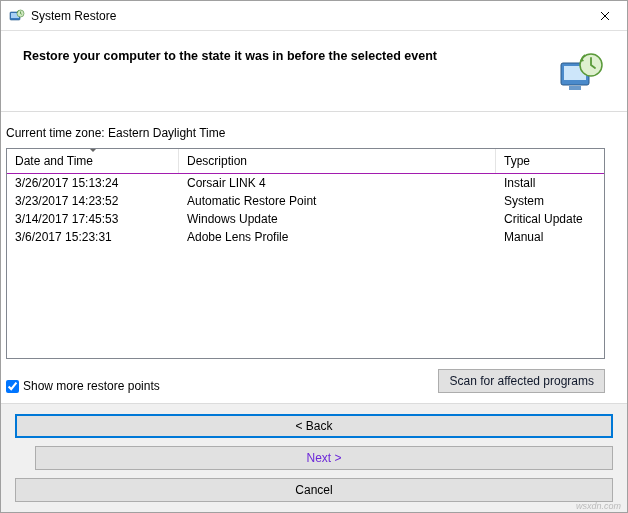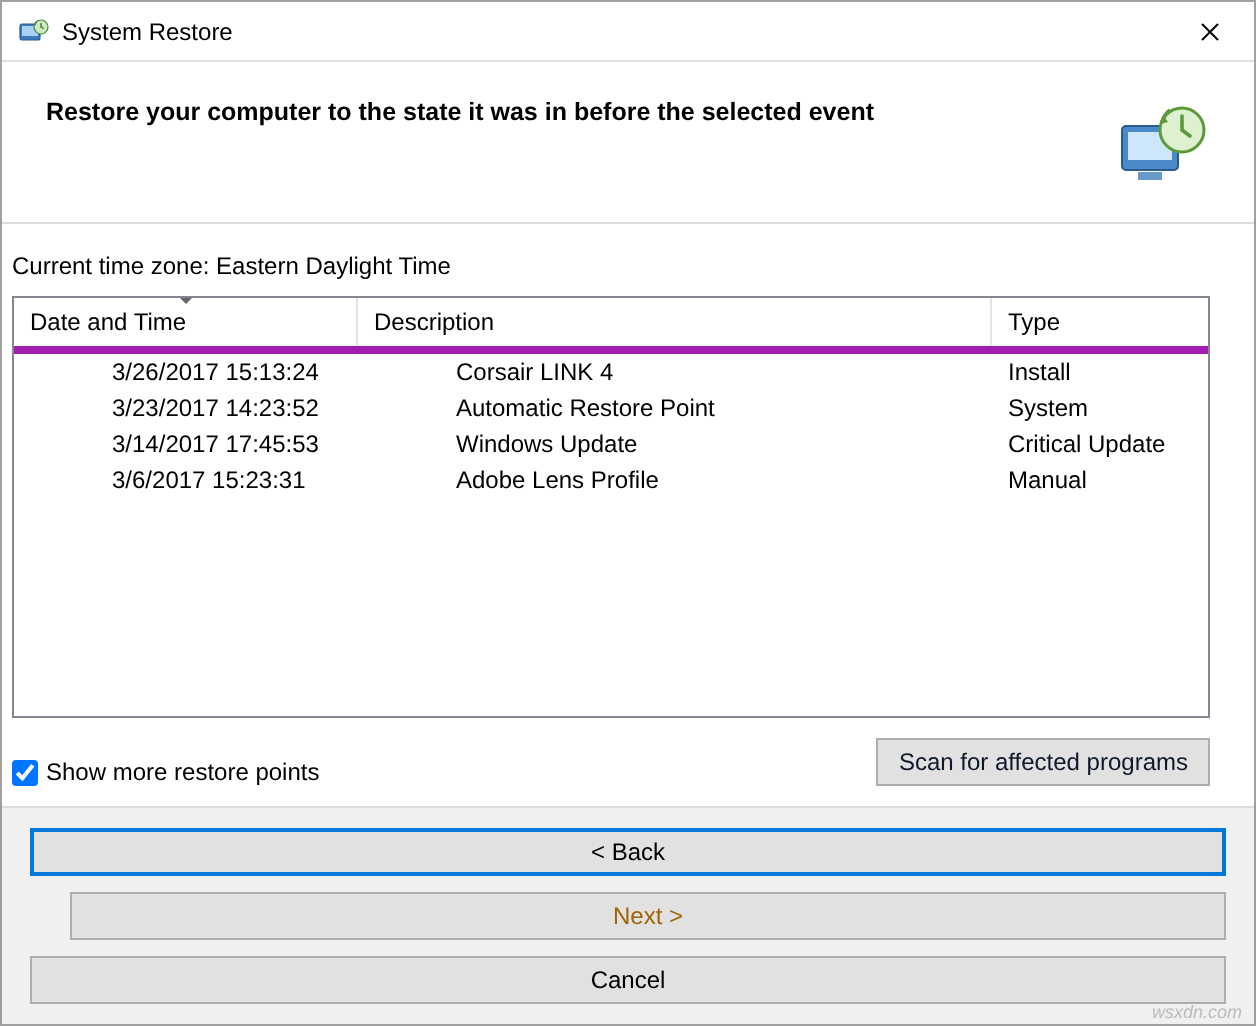--- a/index.html
+++ b/index.html
@@ -69,21 +69,21 @@
     border: 1px solid #828790;
     flex: 1;
     background: #fff;
     overflow: hidden;
     display: flex;
     flex-direction: column;
   }
   .thead {
     display: flex;
     background: #fff;
-    border-bottom: 4px solid #a21caf;
+    border-bottom: 1px solid #a21caf;
   }
   .thead .th {
     padding: 5px 8px;
     font-size: 12px;
     border-right: 1px solid #e4e4e4;
     position: relative;
   }
   .thead .th:last-child { border-right: none; }
   .thead .th .sort-arrow {
     position: absolute;
@@ -91,21 +91,21 @@
     left: 50%;
     transform: translateX(-50%);
     width: 0; height: 0;
     border-left: 4px solid transparent;
     border-right: 4px solid transparent;
     border-top: 4px solid #666;
   }
   .col-date { width: 172px; }
   .col-desc { flex: 1; }
   .col-type { width: 108px; }
-  .tbody { flex: 1; overflow: auto; margin-left: 41px; }
+  .tbody { flex: 1; overflow: auto; }
   .tbody .tr {
     display: flex;
   }
   .tbody .td {
     padding: 2px 8px;
     font-size: 12px;
   }
   .below-table {
     display: flex;
     align-items: center;
@@ -143,21 +143,21 @@
     background: #e1e1e1;
     font-size: 12px;
     text-align: center;
     cursor: default;
   }
   .btn.primary {
     border: 2px solid #0078d7;
     padding: 3px 13px;
     background: #e1e1e1;
   }
-  .btn.disabled { color: #a16207; margin-left: 20px; }
+  .btn.disabled { color: #6d28d9; margin-left: 20px; }
   .watermark {
     position: absolute;
     right: 6px; bottom: 1px;
     font-size: 9px;
     color: #bbb;
     pointer-events: none;
     font-style: italic;
   }
 </style>
 </head>

